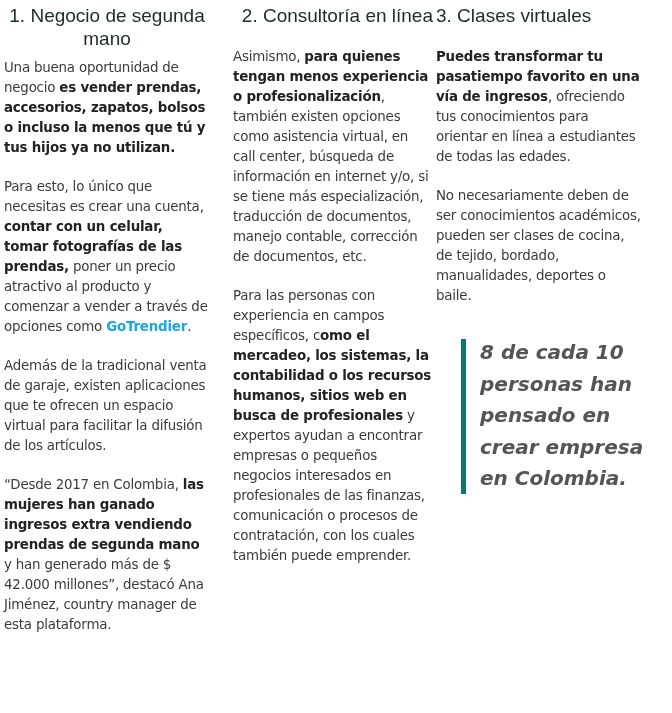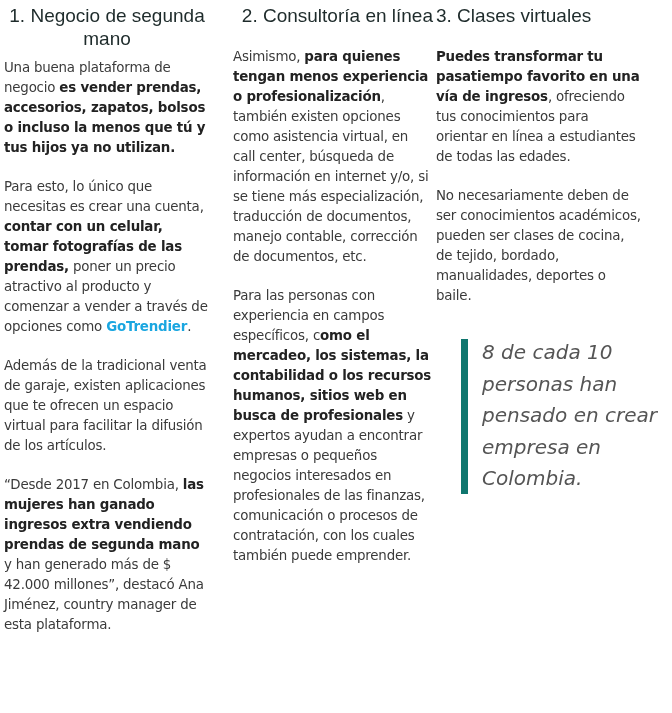--- a/index.html
+++ b/index.html
@@ -11,29 +11,29 @@
   .col3 { left: 436px; width: 206px; }
   h2 { font-family: "Liberation Sans", sans-serif; font-weight: normal;
        font-size: 19px; color: #1e2b2b; margin: 4px 0 20px 0; line-height: 23px; }
   .col1 h2 { text-align: center; margin-bottom: 8px; }
   .col2 h2 { text-align: right; margin-left: 6px; }
   .col3 h2 { margin-left: 0; }
   p { font-size: 13.4px; line-height: 20px; margin: 0 0 19px 0; letter-spacing: -0.2px; }
   b { font-weight: bold; color: #222; }
   a.link { color: #1aa6e0; font-weight: bold; text-decoration: none; }
   .quote { position: absolute; left: 461px; top: 339px; width: 190px;
-           border-left: 7px solid #0f766e; padding-left: 14px; height: 155px; }
+           border-left: 5px solid #0f766e; padding-left: 14px; height: 155px; font-weight: bold; }
   .quote span { font-style: italic; font-size: 20px; line-height: 31.5px; color: #555; display:block; margin-top: -2px; }
 </style>
 </head>
 <body>
 
 <div class="col col1">
   <h2>1. Negocio de segunda mano</h2>
-  <p><span>Una buena plataforma de negocio </span><b>es vender prendas, accesorios, zapatos, bolsos o incluso la menos que tú y tus hijos ya no utilizan.</b></p>
+  <p><span>Una buena oportunidad de negocio </span><b>es vender prendas, accesorios, zapatos, bolsos o incluso la menos que tú y tus hijos ya no utilizan.</b></p>
   <p><span>Para esto, lo único que necesitas es crear una cuenta, </span><b>contar con un celular, tomar fotografías de las prendas,</b><span> poner un precio atractivo al producto y comenzar a vender a través de opciones como </span><a class="link">GoTrendier</a><span>.</span></p>
   <p>Además de la tradicional venta de garaje, existen aplicaciones que te ofrecen un espacio virtual para facilitar la difusión de los artículos.</p>
   <p><span>“Desde 2017 en Colombia, </span><b>las mujeres han ganado ingresos extra vendiendo prendas de segunda mano</b><span> y han generado más de $ 42.000 millones”, destacó Ana Jiménez, country manager de esta plataforma.</span></p>
 </div>
 
 <div class="col col2">
   <h2>2. Consultoría en línea</h2>
   <p><span>Asimismo, </span><b>para quienes tengan menos experiencia o profesionalización</b><span>, también existen opciones como asistencia virtual, en call center, búsqueda de información en internet y/o, si se tiene más especialización, traducción de documentos, manejo contable, corrección de documentos, etc.</span></p>
   <p><span>Para las personas con experiencia en campos específicos, c</span><b>omo el mercadeo, los sistemas, la contabilidad o los recursos humanos, sitios web en busca de profesionales</b><span> y expertos ayudan a encontrar empresas o pequeños negocios interesados en profesionales de las finanzas, comunicación o procesos de contratación, con los cuales también puede emprender.</span></p>
 </div>

